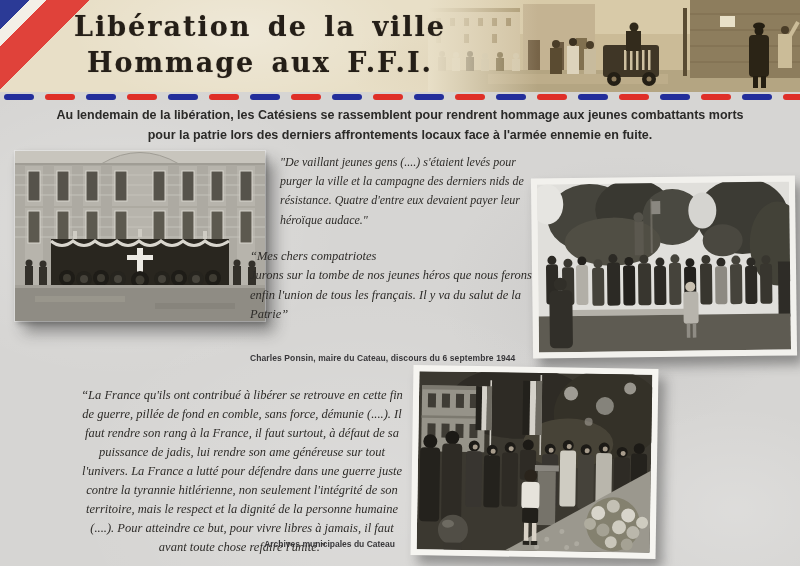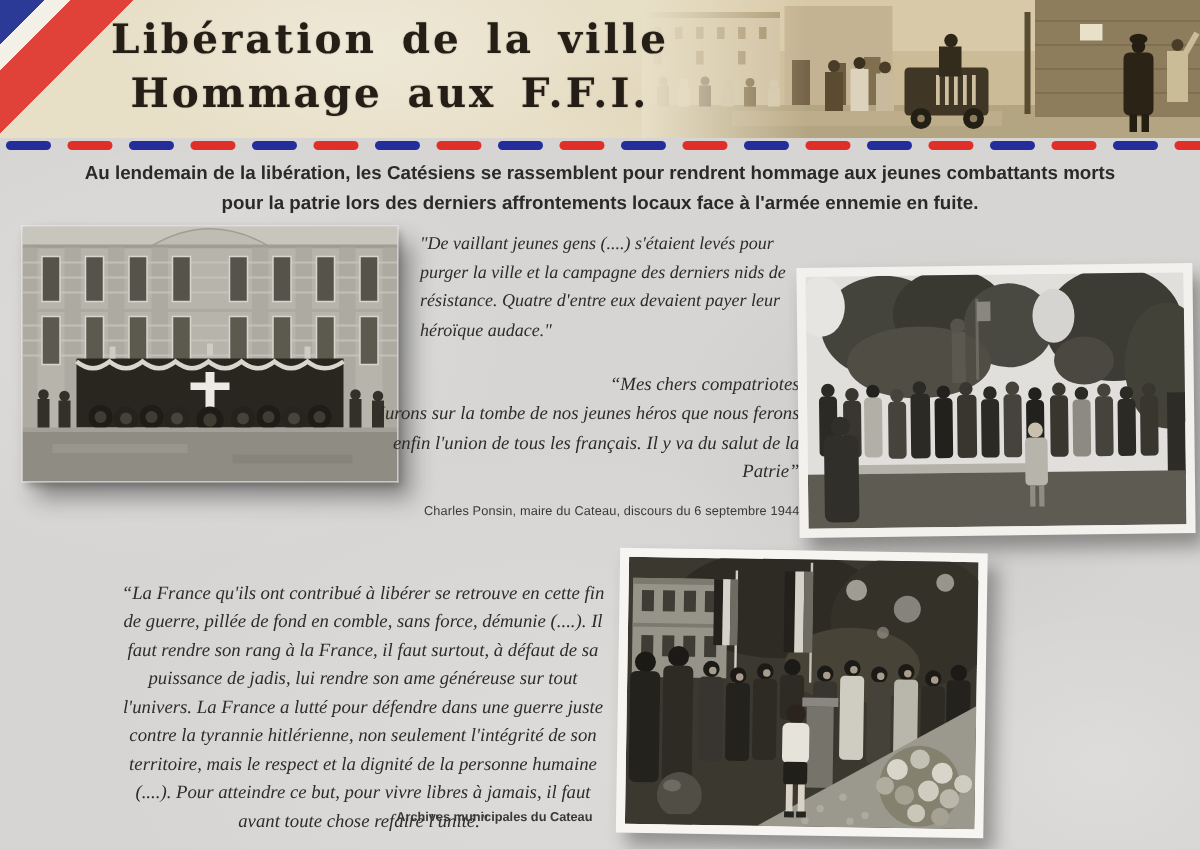--- a/index.html
+++ b/index.html
@@ -88,25 +88,25 @@
 
   
   .quote {
     font-family:"Liberation Serif","DejaVu Serif",serif;
     font-style:italic; color:#2e2c29;
   }
   .quote-1 {
     position:absolute; left:280px; top:153px; width:254px;
     font-size:12px; line-height:1.6; text-align:left;
   }
-  .quote-2-block { position:absolute; left:250px; top:247px; width:283px; text-align:right; }
+  .quote-2-block { position:absolute; left:250px; top:247px; width:283px; text-align:left; }
   .quote-2 { font-size:12.5px; line-height:1.55; }
   .attribution {
-    margin-top:10px; font-family:"Liberation Sans",sans-serif; font-style:normal;
-    font-weight:normal; font-size:8.5px; color:#38373a; letter-spacing:.1px;
+    margin-top:28px; font-family:"Liberation Sans",sans-serif; font-style:normal;
+    font-weight:bold; font-size:8.5px; color:#38373a; letter-spacing:.1px;
   }
   .quote-3 {
     position:absolute; left:78px; top:386px; width:328px;
     font-size:12.5px; line-height:1.52; text-align:center;
   }
 
   
   .caption-block {
     position:absolute; left:85px; top:538px; width:310px;
     text-align:right; font-weight:bold; font-size:8.5px; line-height:1.5; color:#38373a;

